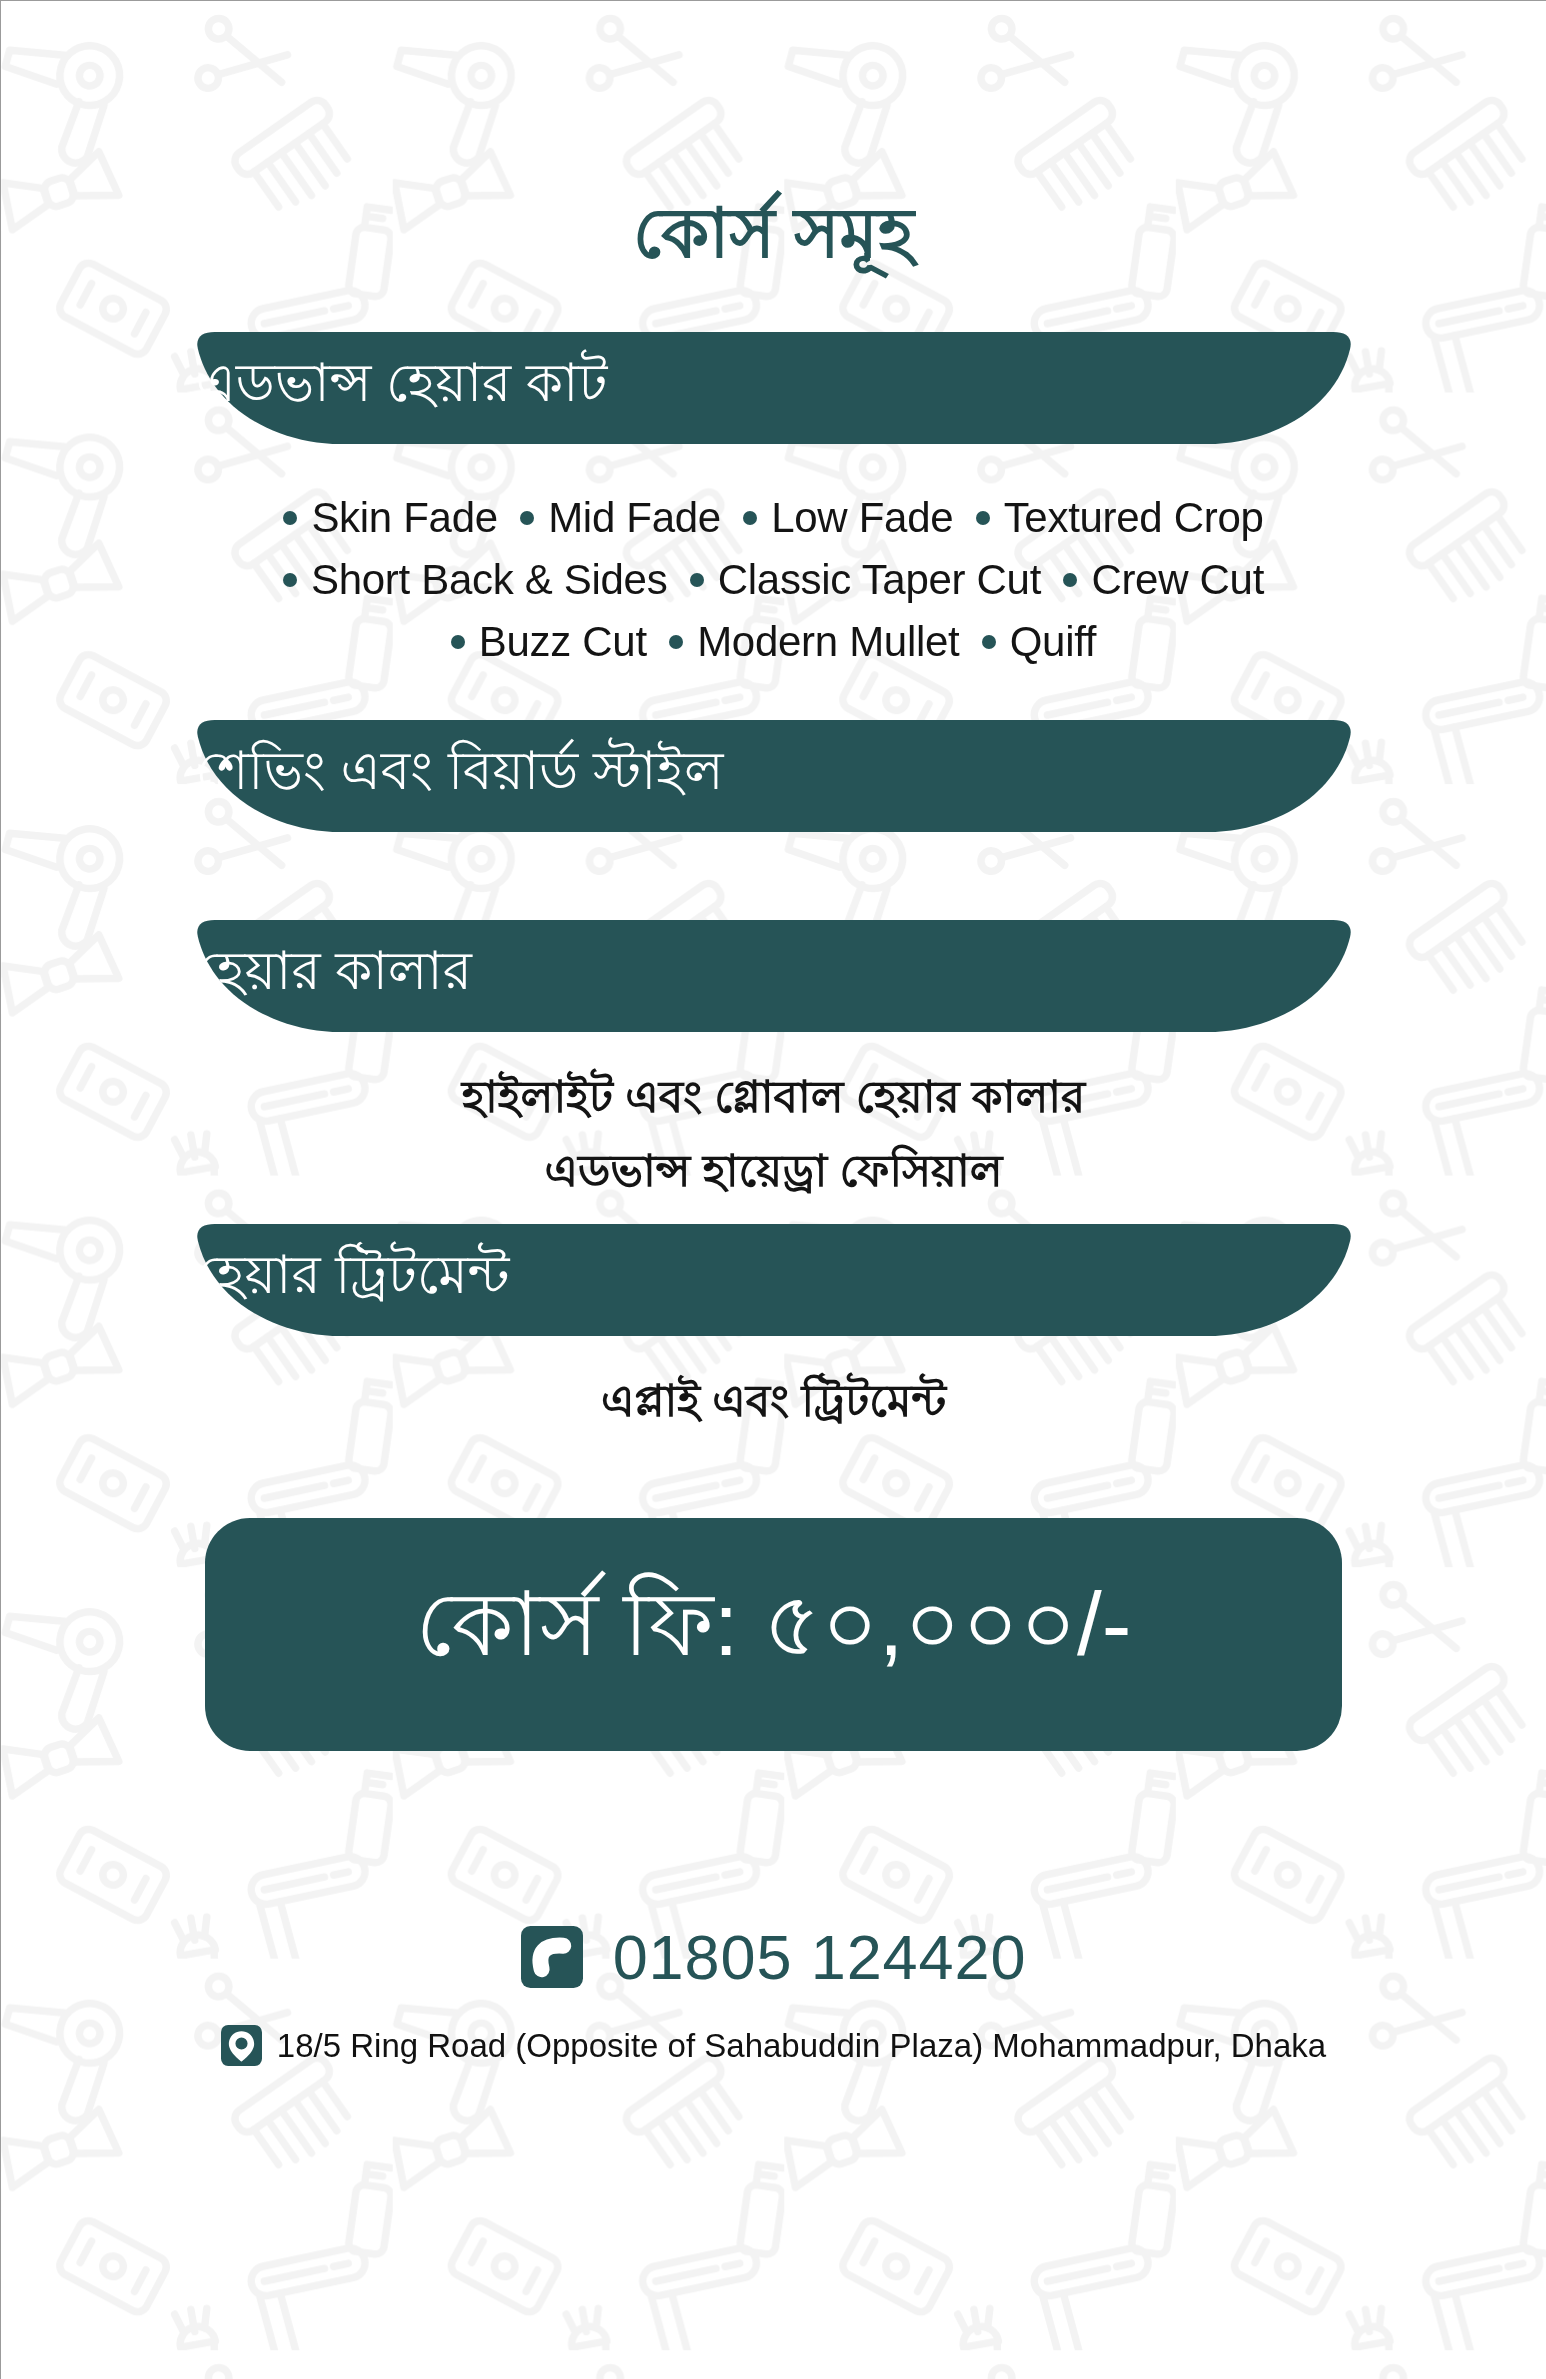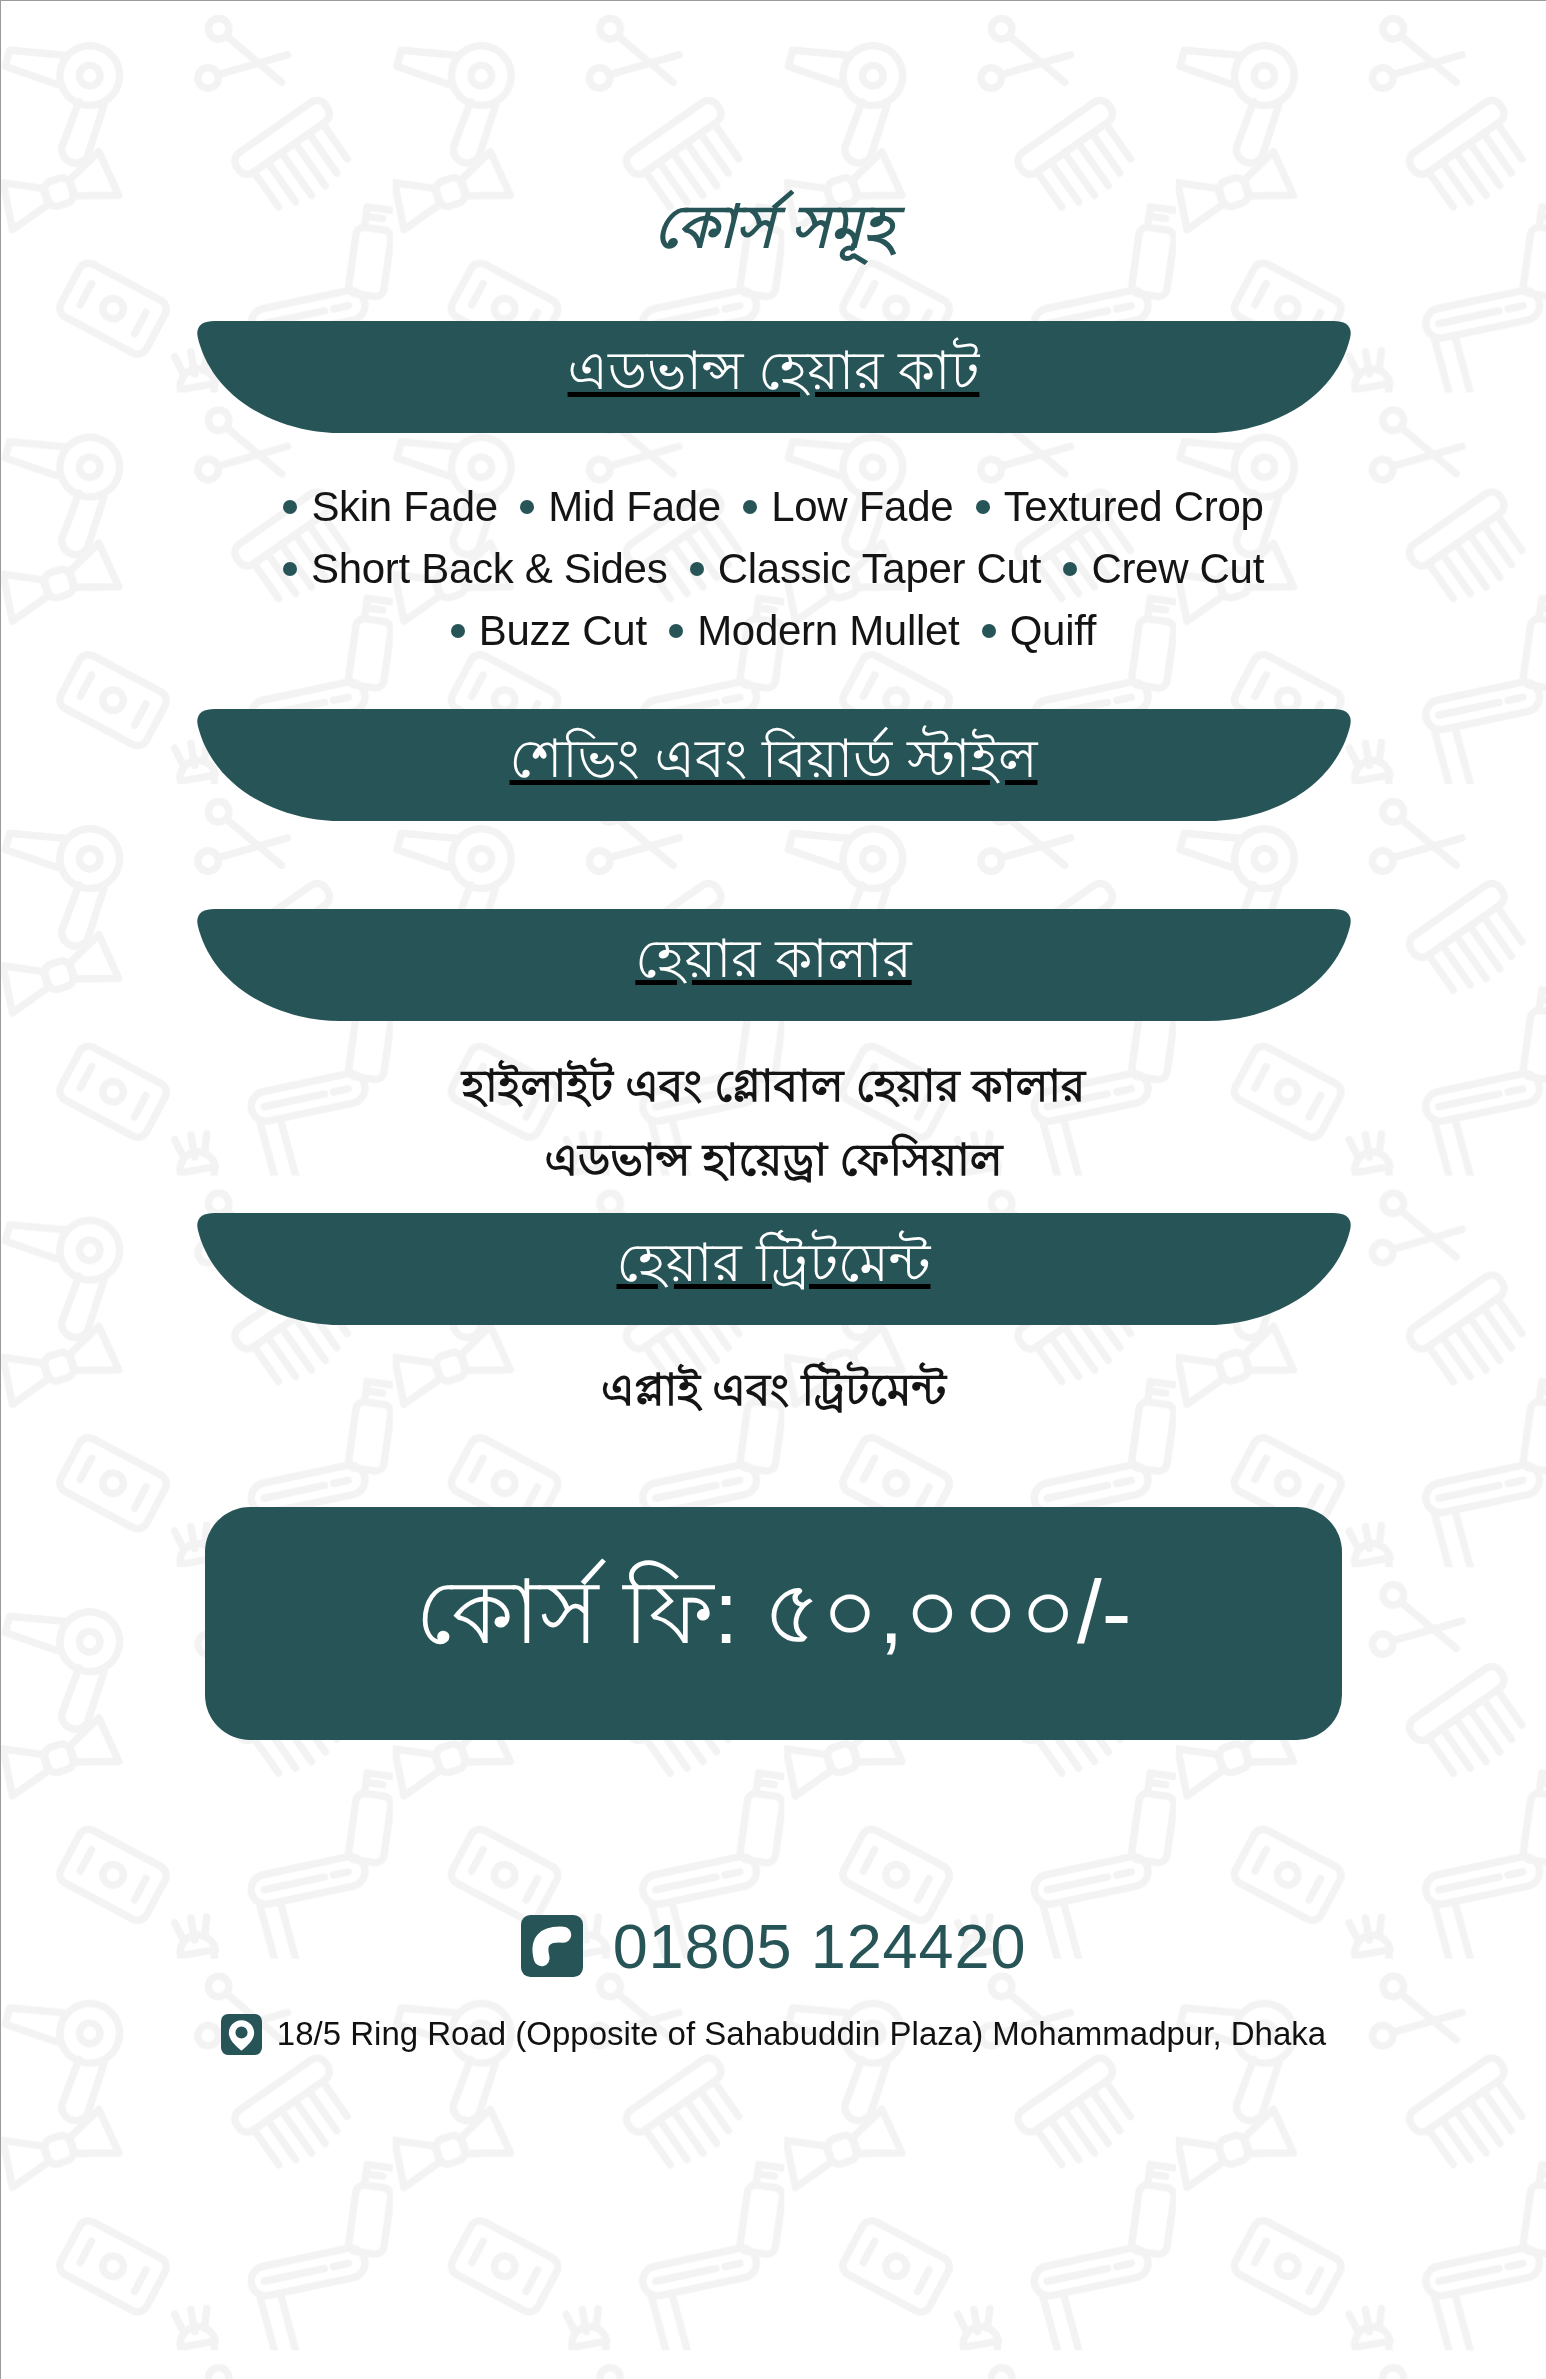--- a/index.html
+++ b/index.html
@@ -17,31 +17,29 @@
     overflow:hidden;
   }
   .pattern-layer{position:absolute;inset:0;z-index:0;}
   .content{
     position:relative;z-index:1;
     display:flex;flex-direction:column;align-items:center;
     width:100%;height:100%;
   }
   .page-title{
     margin-top:192px;
-    font-size:59px;font-weight:600;line-height:1.18;
+    font-size:69px;font-weight:600;line-height:1.18;
     color:var(--accent);
     text-align:left;
-    font-style:italic;
   }
   .banner{
     position:relative;
     width:1156px;height:114px;
-    display:flex;align-items:center;justify-content:center;
+    display:flex;align-items:center;
     flex-shrink:0;
-    text-decoration:underline;
   }
   .banner-bg{position:absolute;inset:0;width:100%;height:100%;}
   .banner-bg path{fill:var(--accent);}
   .banner-label{
     position:relative;
     color:#ffffff;font-size:53px;font-weight:500;
     padding-bottom:7.5px;
     text-align:center;
   }
   .banner-1{margin-top:58px;}

